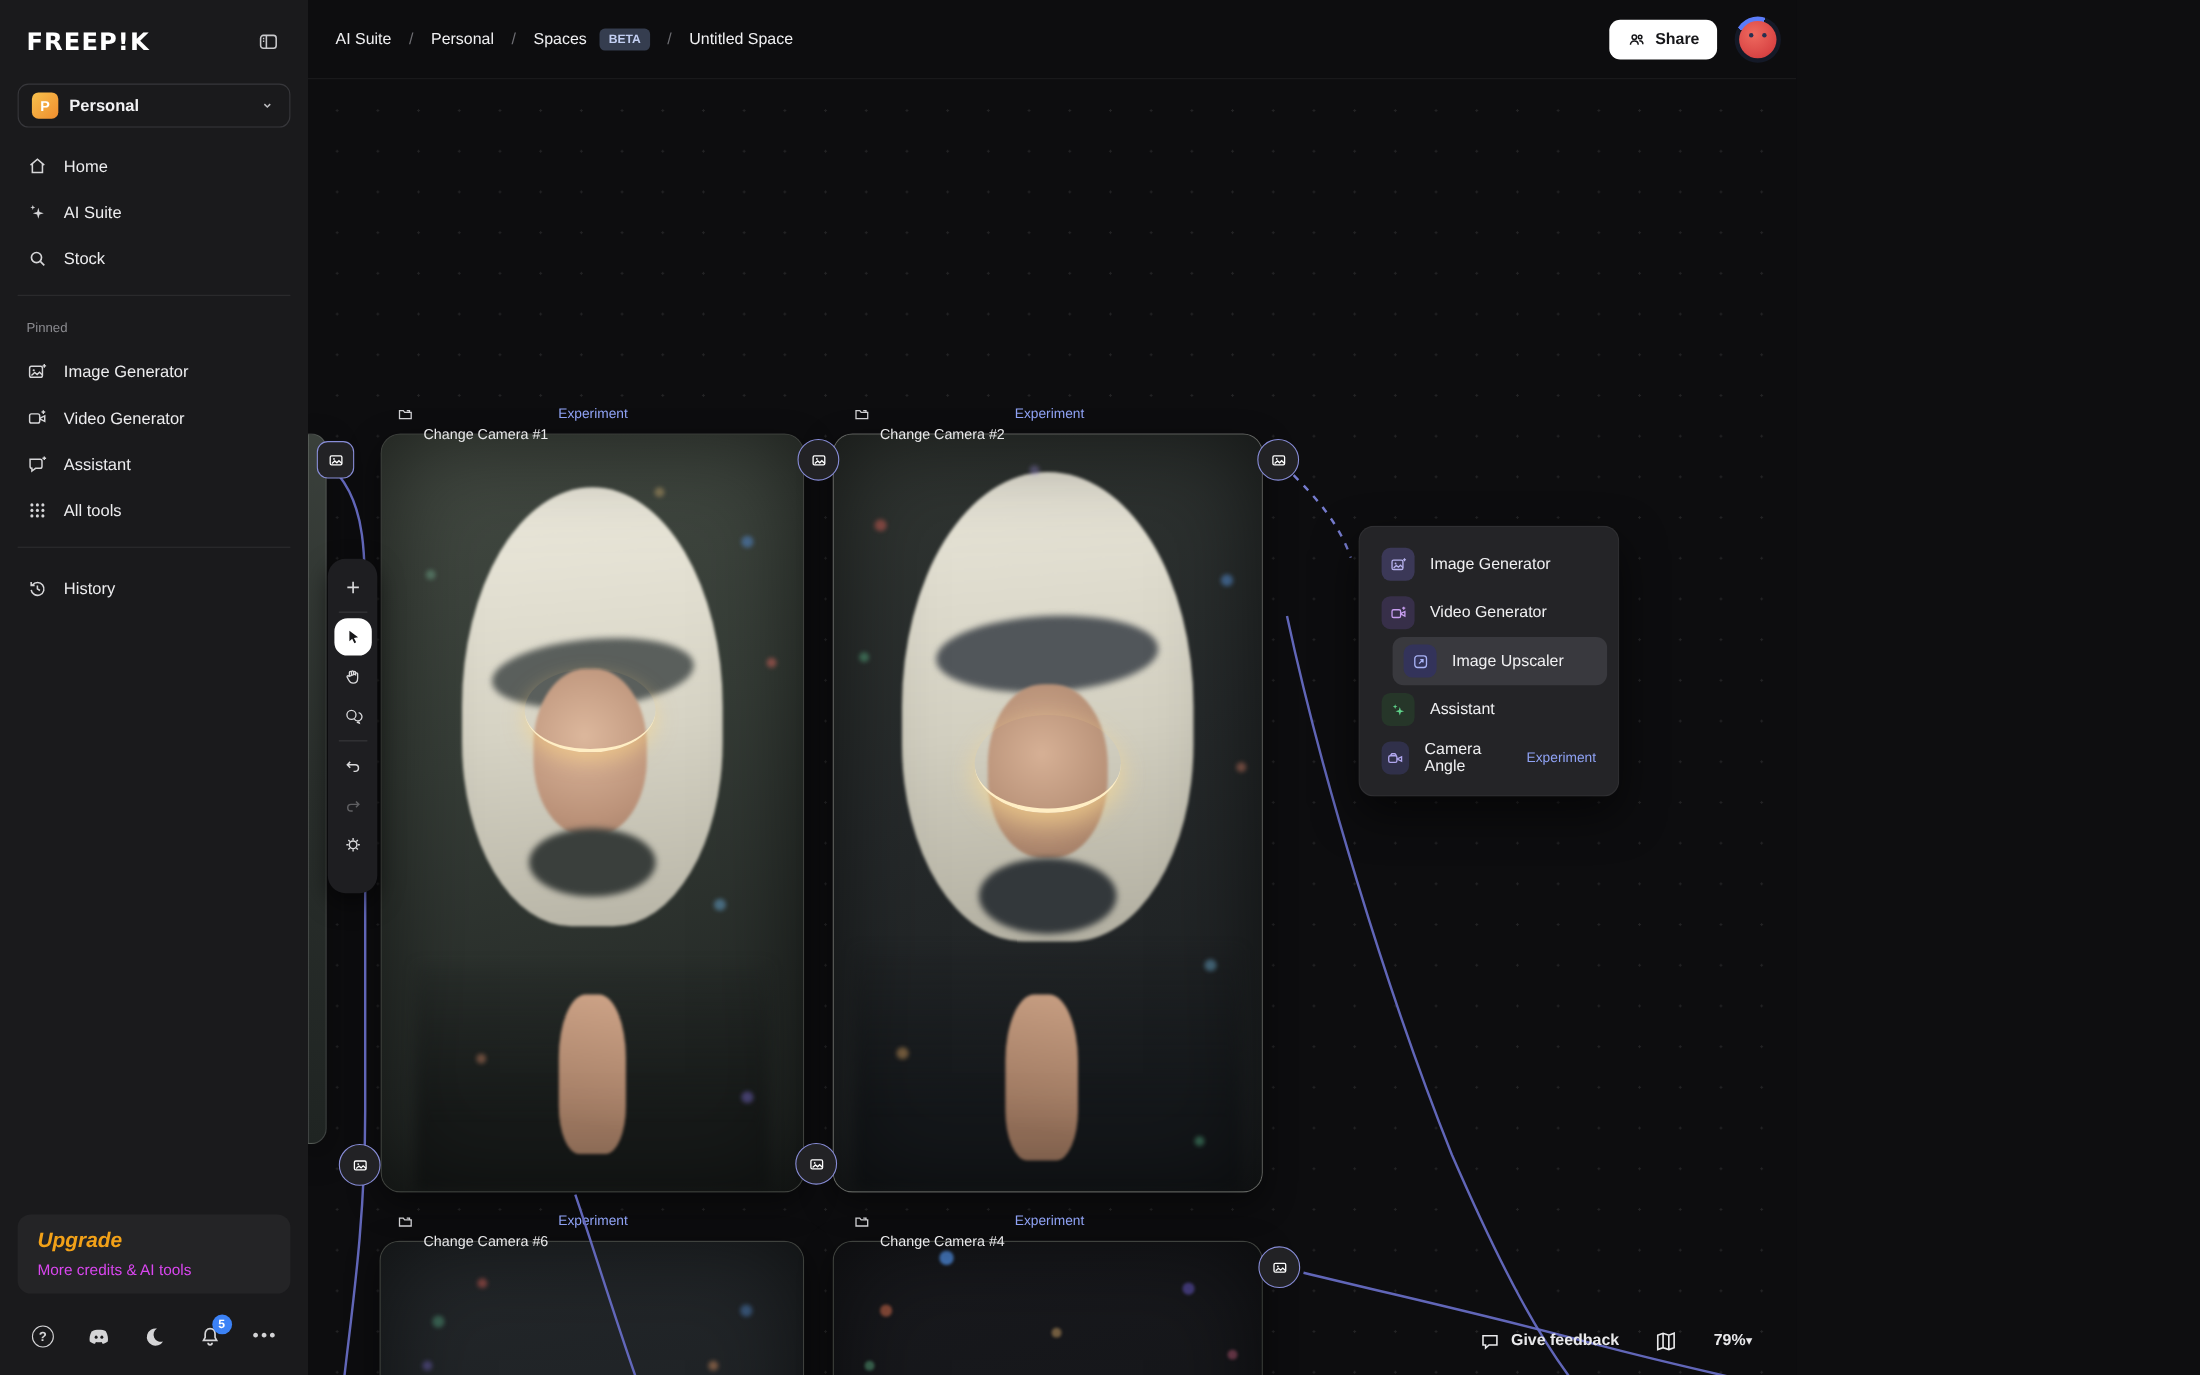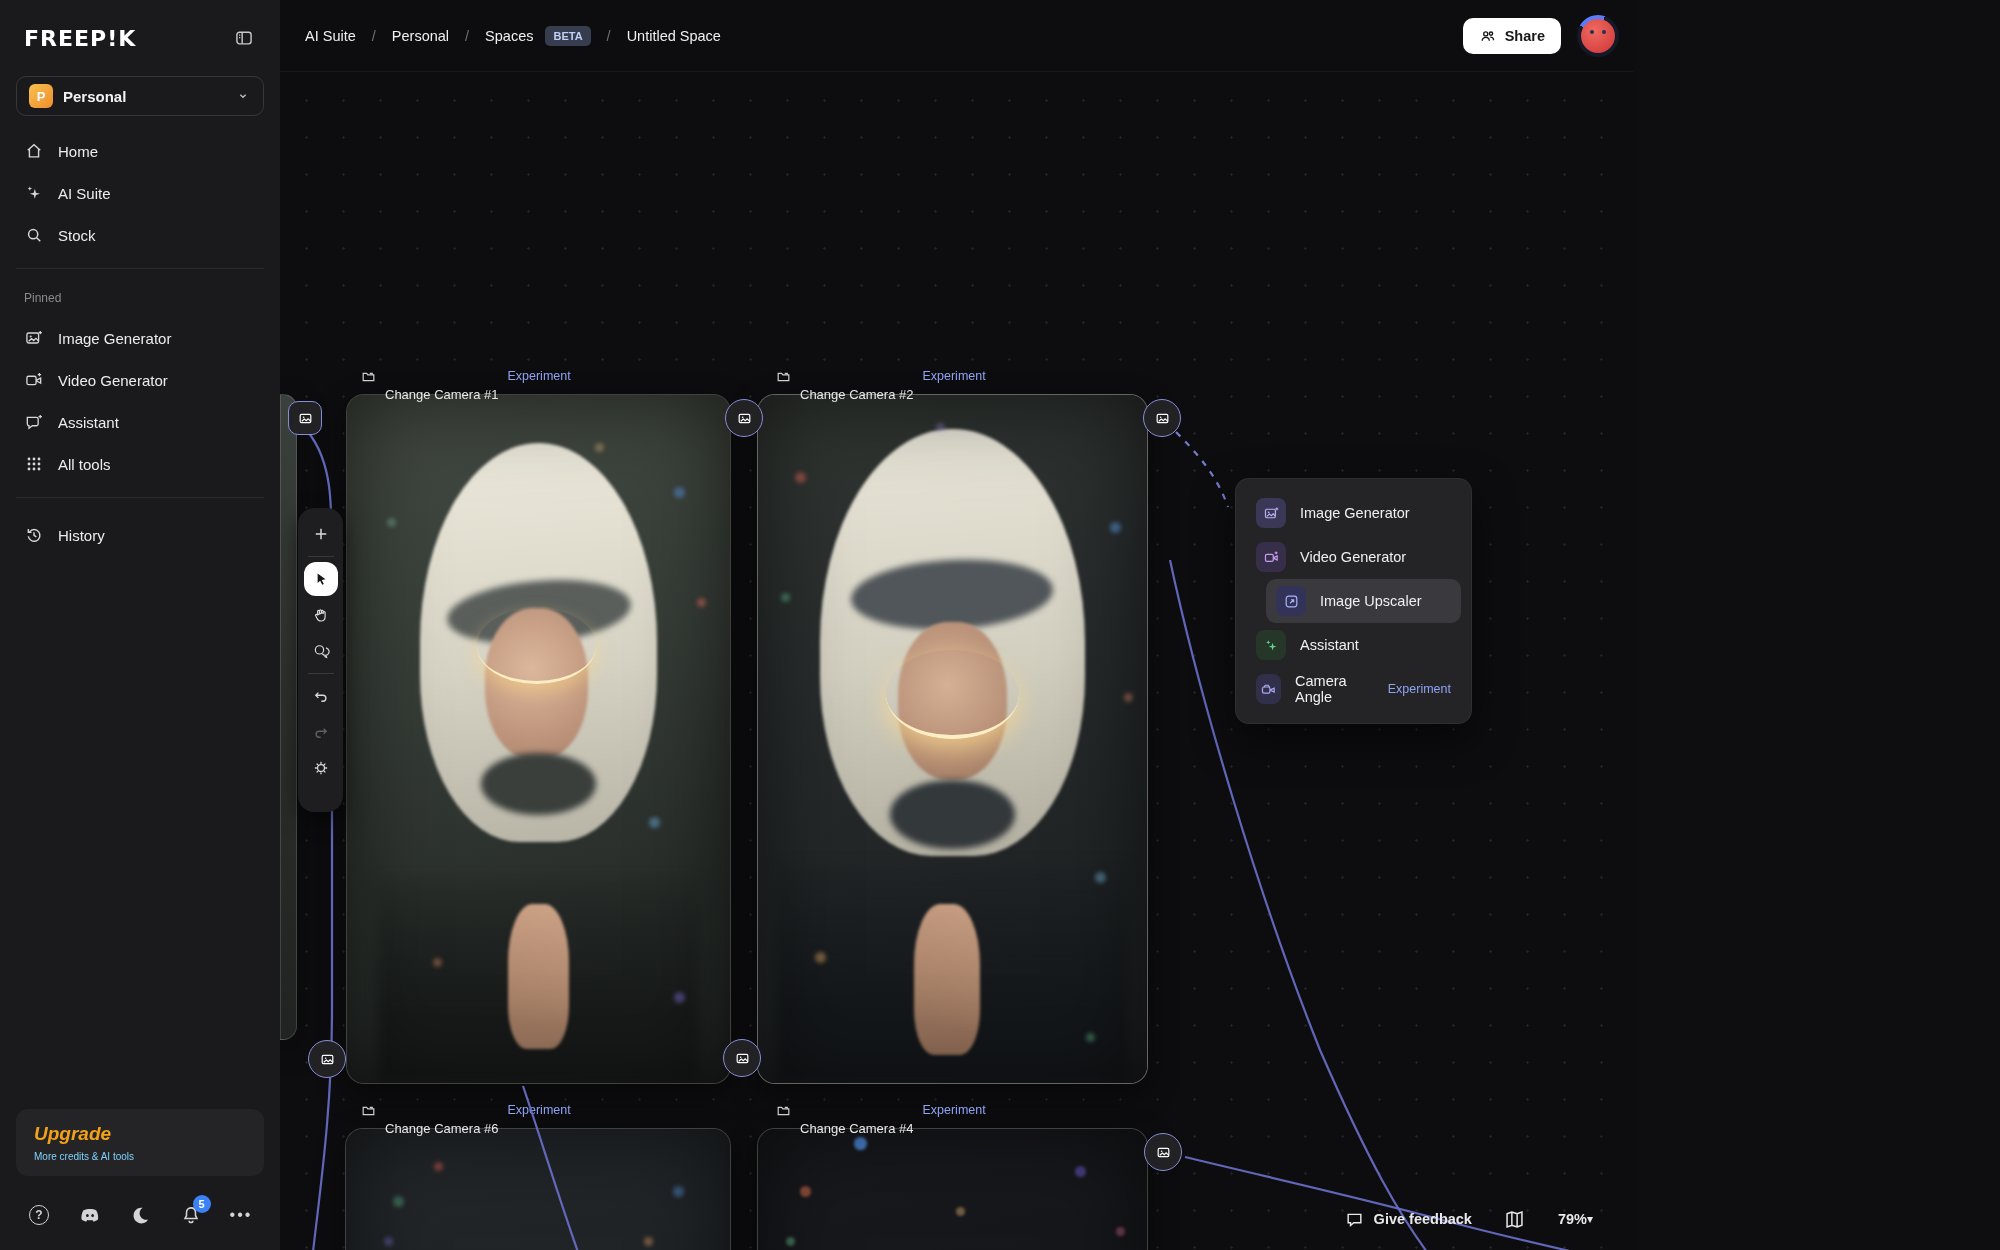--- a/index.html
+++ b/index.html
@@ -21,21 +21,21 @@
   .ws-name { flex:1; font-size:15px; font-weight:bold; color:#f2f2f4; }
   .nav { padding:4px 8px 0; }
   .nav-item { display:flex; align-items:center; gap:14px; height:42px; padding:0 16px; border-radius:10px;
     cursor:pointer; color:#ededef; font-size:15px; }
   .nav-item .ni { color:#d6d6d8; display:flex; width:20px; justify-content:center; }
   .sb-div { height:1px; background:rgba(255,255,255,.08); margin:12px 16px; }
   .sb-heading { font-size:12px; color:#8a8a8f; font-weight:normal; padding:10px 24px 8px; }
   .sb-flex { flex:1; }
   .upgrade { margin:0 16px 14px; background:#242426; border-radius:12px; padding:14px 18px; cursor:pointer; }
   .upg-title { color:#f2a118; font-size:19px; font-weight:bold; margin-bottom:6px;font-style:italic; }
-  .upg-sub { color:#7dd3fc; font-size:10px; }
+  .upg-sub { color:#d946ef; font-size:14px; }
   .sb-footer { display:flex; align-items:center; justify-content:space-between; padding:12px 26px 22px; color:#d4d4d6; }
   .foot-ic { position:relative; width:26px; height:26px; display:flex; align-items:center; justify-content:center; cursor:pointer; }
   .help-circle { width:20px; height:20px; border:1.7px solid #d4d4d6; border-radius:50%;
     display:flex; align-items:center; justify-content:center; font-size:12px; font-weight:bold; }
   .badge { position:absolute; top:-7px; right:-7px; min-width:18px; height:18px; border-radius:9px;
     background:#3c82f6; color:#fff; font-size:11px; font-weight:bold; display:flex; align-items:center;
     justify-content:center; padding:0 4px; }
   .dots3 { letter-spacing:2px; font-size:16px; color:#d4d4d6; }
 
   

